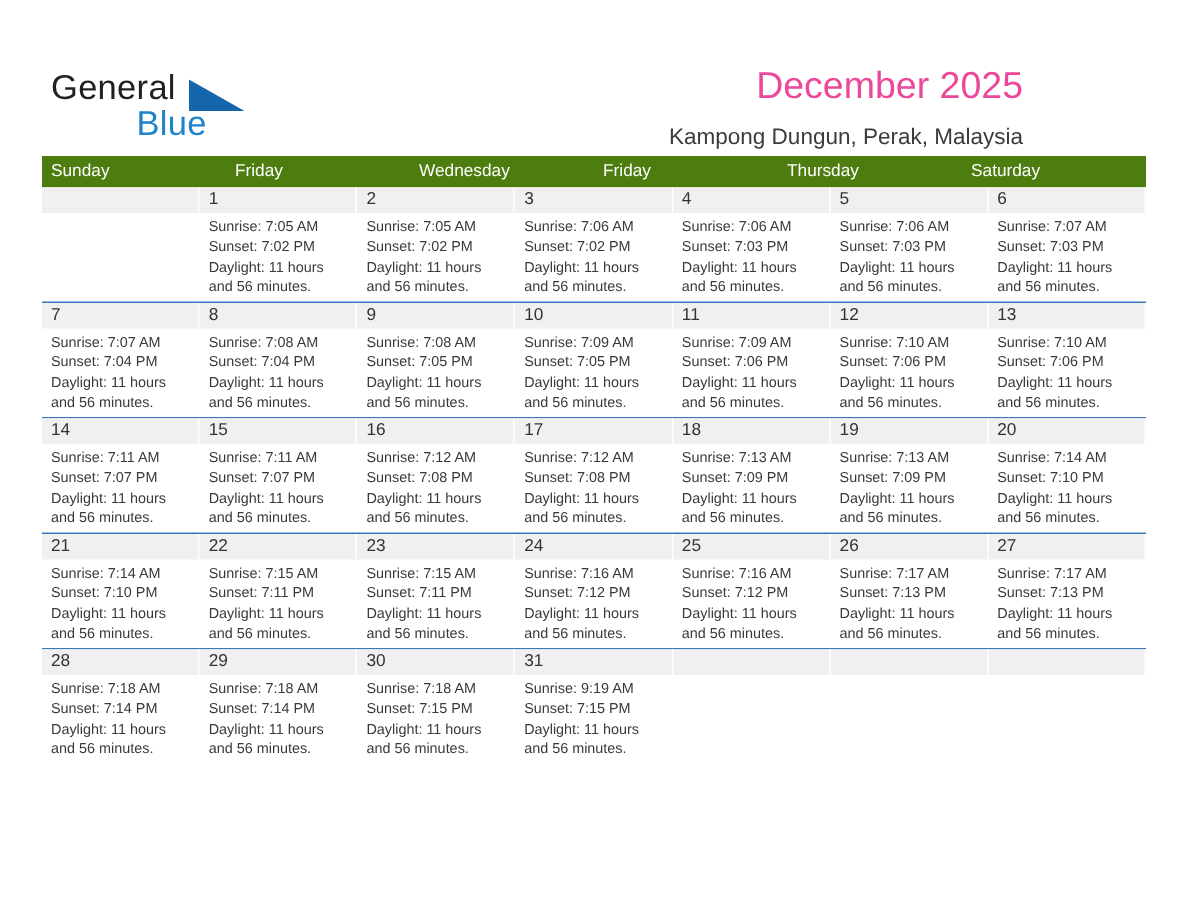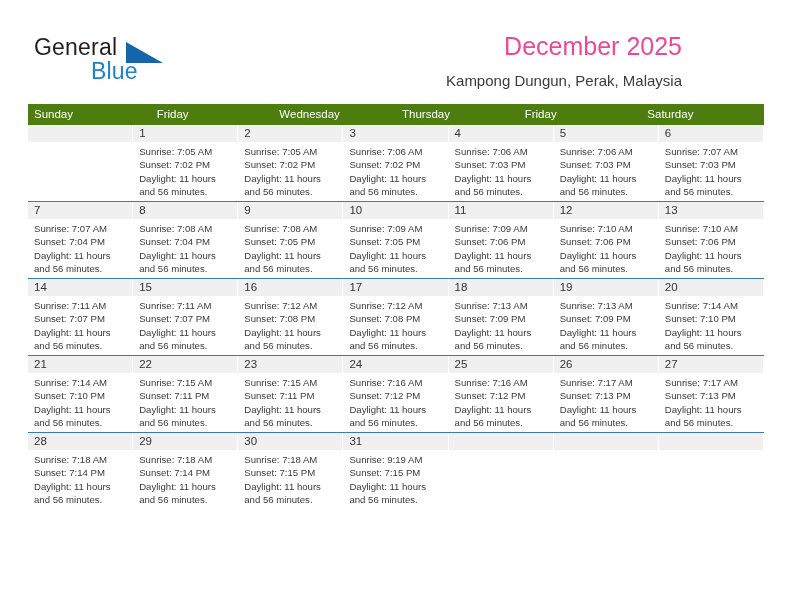--- a/index.html
+++ b/index.html
@@ -19,21 +19,21 @@
     position: relative;
     width: 792px;
     height: 612px;
     box-sizing: border-box;
   }
 
   
   .header {
     position: absolute;
     left: 0;
-    top: 0;
+    top: 11px;
     width: 716px;
     height: 98px;
   }
 
   .logo {
     position: absolute;
     left: 34px;
     top: 34px;
     width: 180px;
     height: 52px;
@@ -176,22 +176,22 @@
       <div class="cal-subtitle">Kampong Dungun, Perak, Malaysia</div>
     </div>
 
   </div>
 
   <div class="calendar">
     <div class="dow-row">
         <div class="dow-cell">Sunday</div>
         <div class="dow-cell">Friday</div>
         <div class="dow-cell">Wednesday</div>
+        <div class="dow-cell">Friday</div>
         <div class="dow-cell">Thursday</div>
-        <div class="dow-cell">Friday</div>
         <div class="dow-cell">Saturday</div>
       </div>
     <div id="weeks-container">
         <div class="week">
           <div class="week-inner">
             <div class="day-cell empty">
               <div class="day-num"></div>
               <div class="day-body">
                 <div class="day-line"></div>
                 <div class="day-line"></div>

